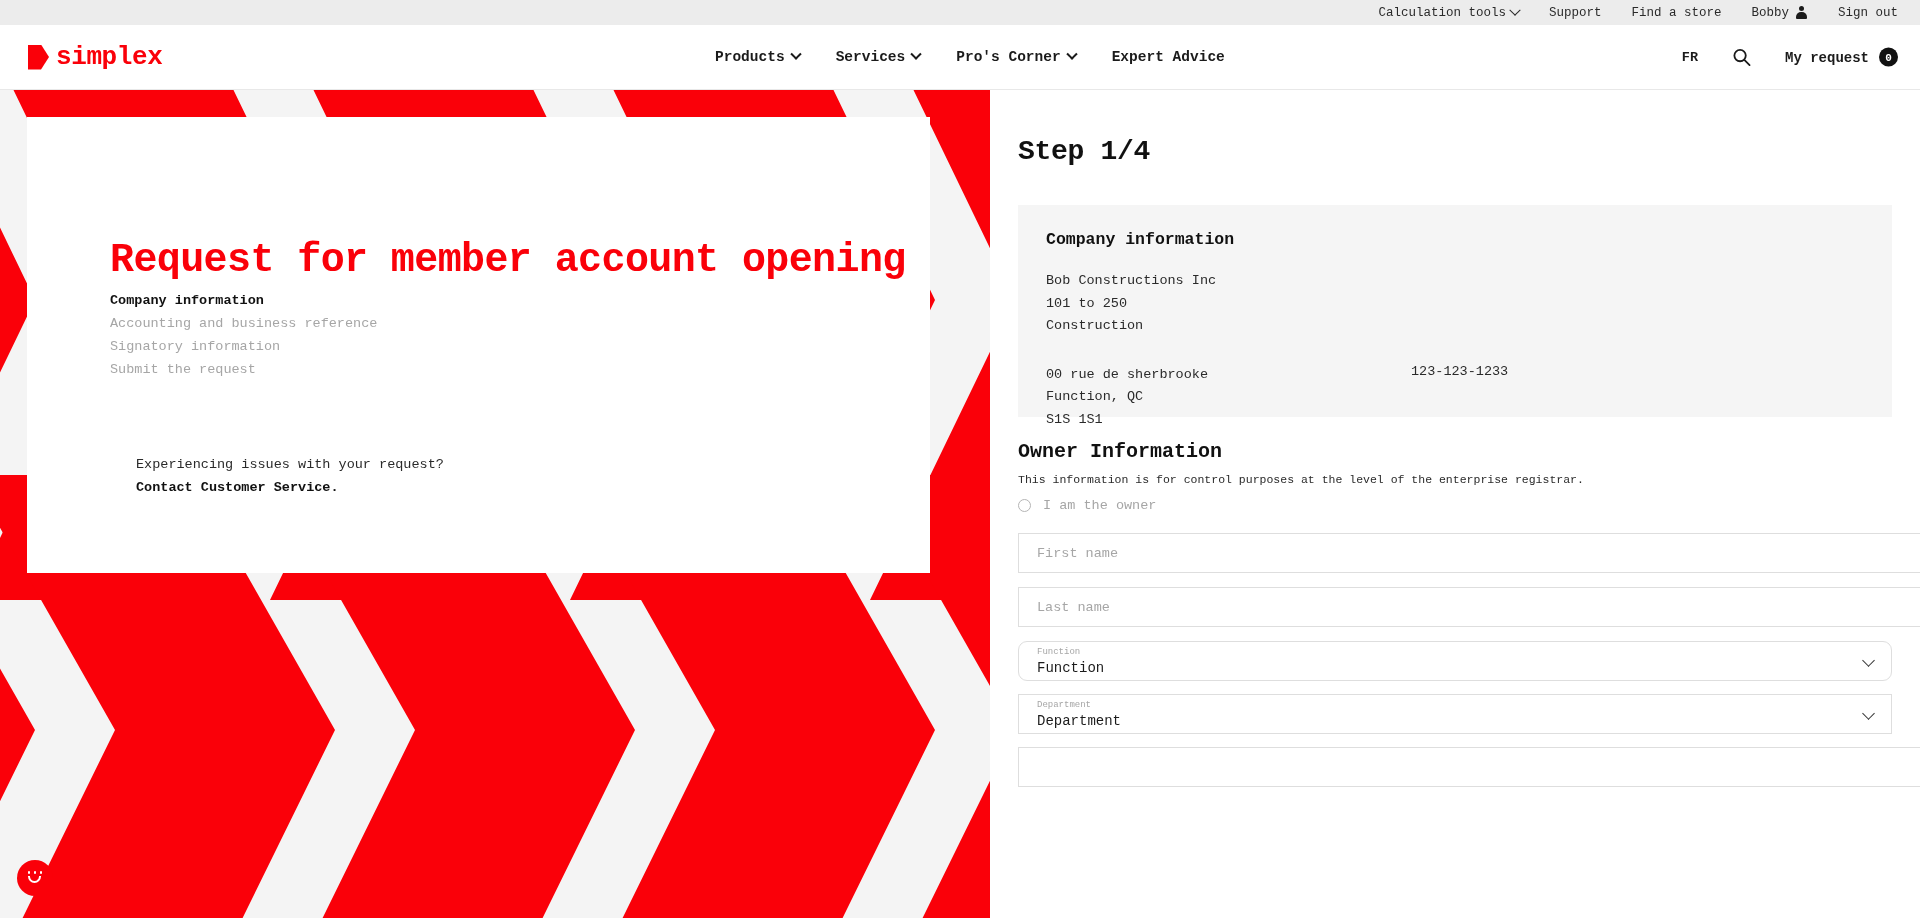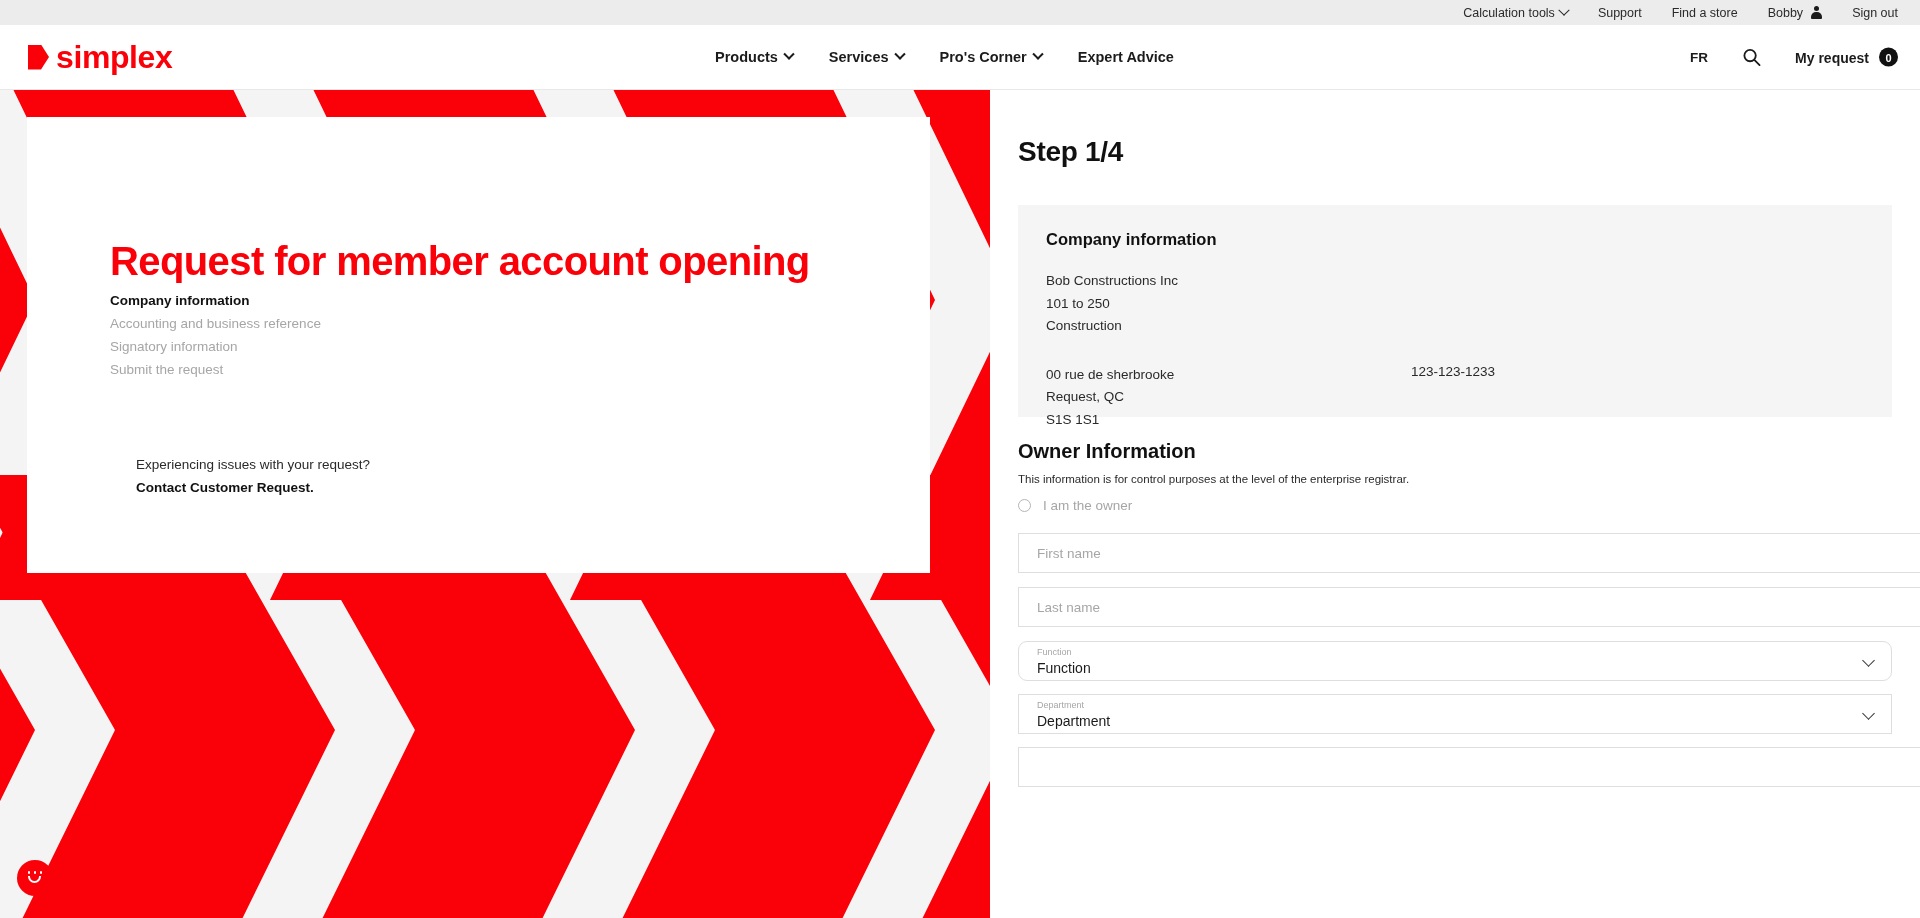--- a/index.html
+++ b/index.html
@@ -6,21 +6,21 @@
   * { box-sizing: border-box; }
   html, body {
     margin: 0; padding: 0;
     width: 1920px; height: 918px;
     overflow: hidden;
     background: #ffffff;
     font-family: "Liberation Sans", sans-serif;
     color: #111111;
   }
 
-  .page { position: relative; width: 1920px; height: 918px; }
+  .page { position: relative; width: 1920px; height: 918px; font-family: Liberation Mono, monospace; }
 
   
   .utility-bar {
     position: absolute; top: 0; left: 0;
     width: 1920px; height: 25px;
     background: #ececec;
     display: flex; align-items: center; justify-content: flex-end;
     padding-right: 22px;
     font-size: 12.5px;
     color: #2a2a2a;
@@ -63,21 +63,21 @@
   .logo {
     position: absolute; left: 28px; top: 50%; transform: translateY(-50%);
     display: flex; align-items: center; gap: 7px; cursor: pointer;
   }
   .logo-mark {
     width: 21px; height: 25px;
     background: #fa0009;
     clip-path: polygon(0 0, 62% 0, 100% 50%, 62% 100%, 0 100%);
   }
   .logo-text {
-    color: #fa0009; font-size: 32px; font-weight: 700;
+    color: #fa0009; font-size: 26px; font-weight: 700;
     letter-spacing: -0.4px; line-height: 1;
   }
   .main-nav {
     position: absolute; left: 715px; top: 50%; transform: translateY(-50%);
     display: flex; align-items: center; gap: 36px;
     font-size: 14.5px; font-weight: 600; color: #1b1b1b;
   }
   .nav-item { display: flex; align-items: center; gap: 7px; cursor: pointer; white-space: nowrap; }
   .nav-caret {
     display: inline-block; width: 8px; height: 8px;
@@ -315,21 +315,21 @@
 
       <div class="steps">
         <div class="step active">Company information</div>
         <div class="step">Accounting and business reference</div>
         <div class="step">Signatory information</div>
         <div class="step">Submit the request</div>
       </div>
 
       <div class="help">
         <div class="help-q">Experiencing issues with your request?</div>
-        <div class="help-link">Contact Customer Request.</div>
+        <div class="help-link">Contact Customer Service.</div>
       </div>
     </div>
 
     <div class="chat-widget">
       <span class="chat-face">
         <span class="eye e1"></span>
         <span class="eye e2"></span>
         <span class="eye e3"></span>
         <span class="smile"></span>
       </span>
@@ -339,21 +339,21 @@
   <div class="form-panel">
     <div class="step-heading">Step 1/4</div>
 
     <div class="company-card">
       <div class="card-title">Company information</div>
       <div class="card-line">Bob Constructions Inc</div>
       <div class="card-line">101 to 250</div>
       <div class="card-line">Construction</div>
       <div class="card-cols">
         <div class="card-line">00 rue de sherbrooke</div>
-        <div class="card-line">Request, QC</div>
+        <div class="card-line">Function, QC</div>
         <div class="card-line">S1S 1S1</div>
         <div class="card-phone">123-123-1233</div>
       </div>
     </div>
 
     <div class="section-heading">Owner Information</div>
     <div class="section-note">This information is for control purposes at the level of the enterprise registrar.</div>
 
     <div class="radio-row">
       <span class="radio-circle"></span>

